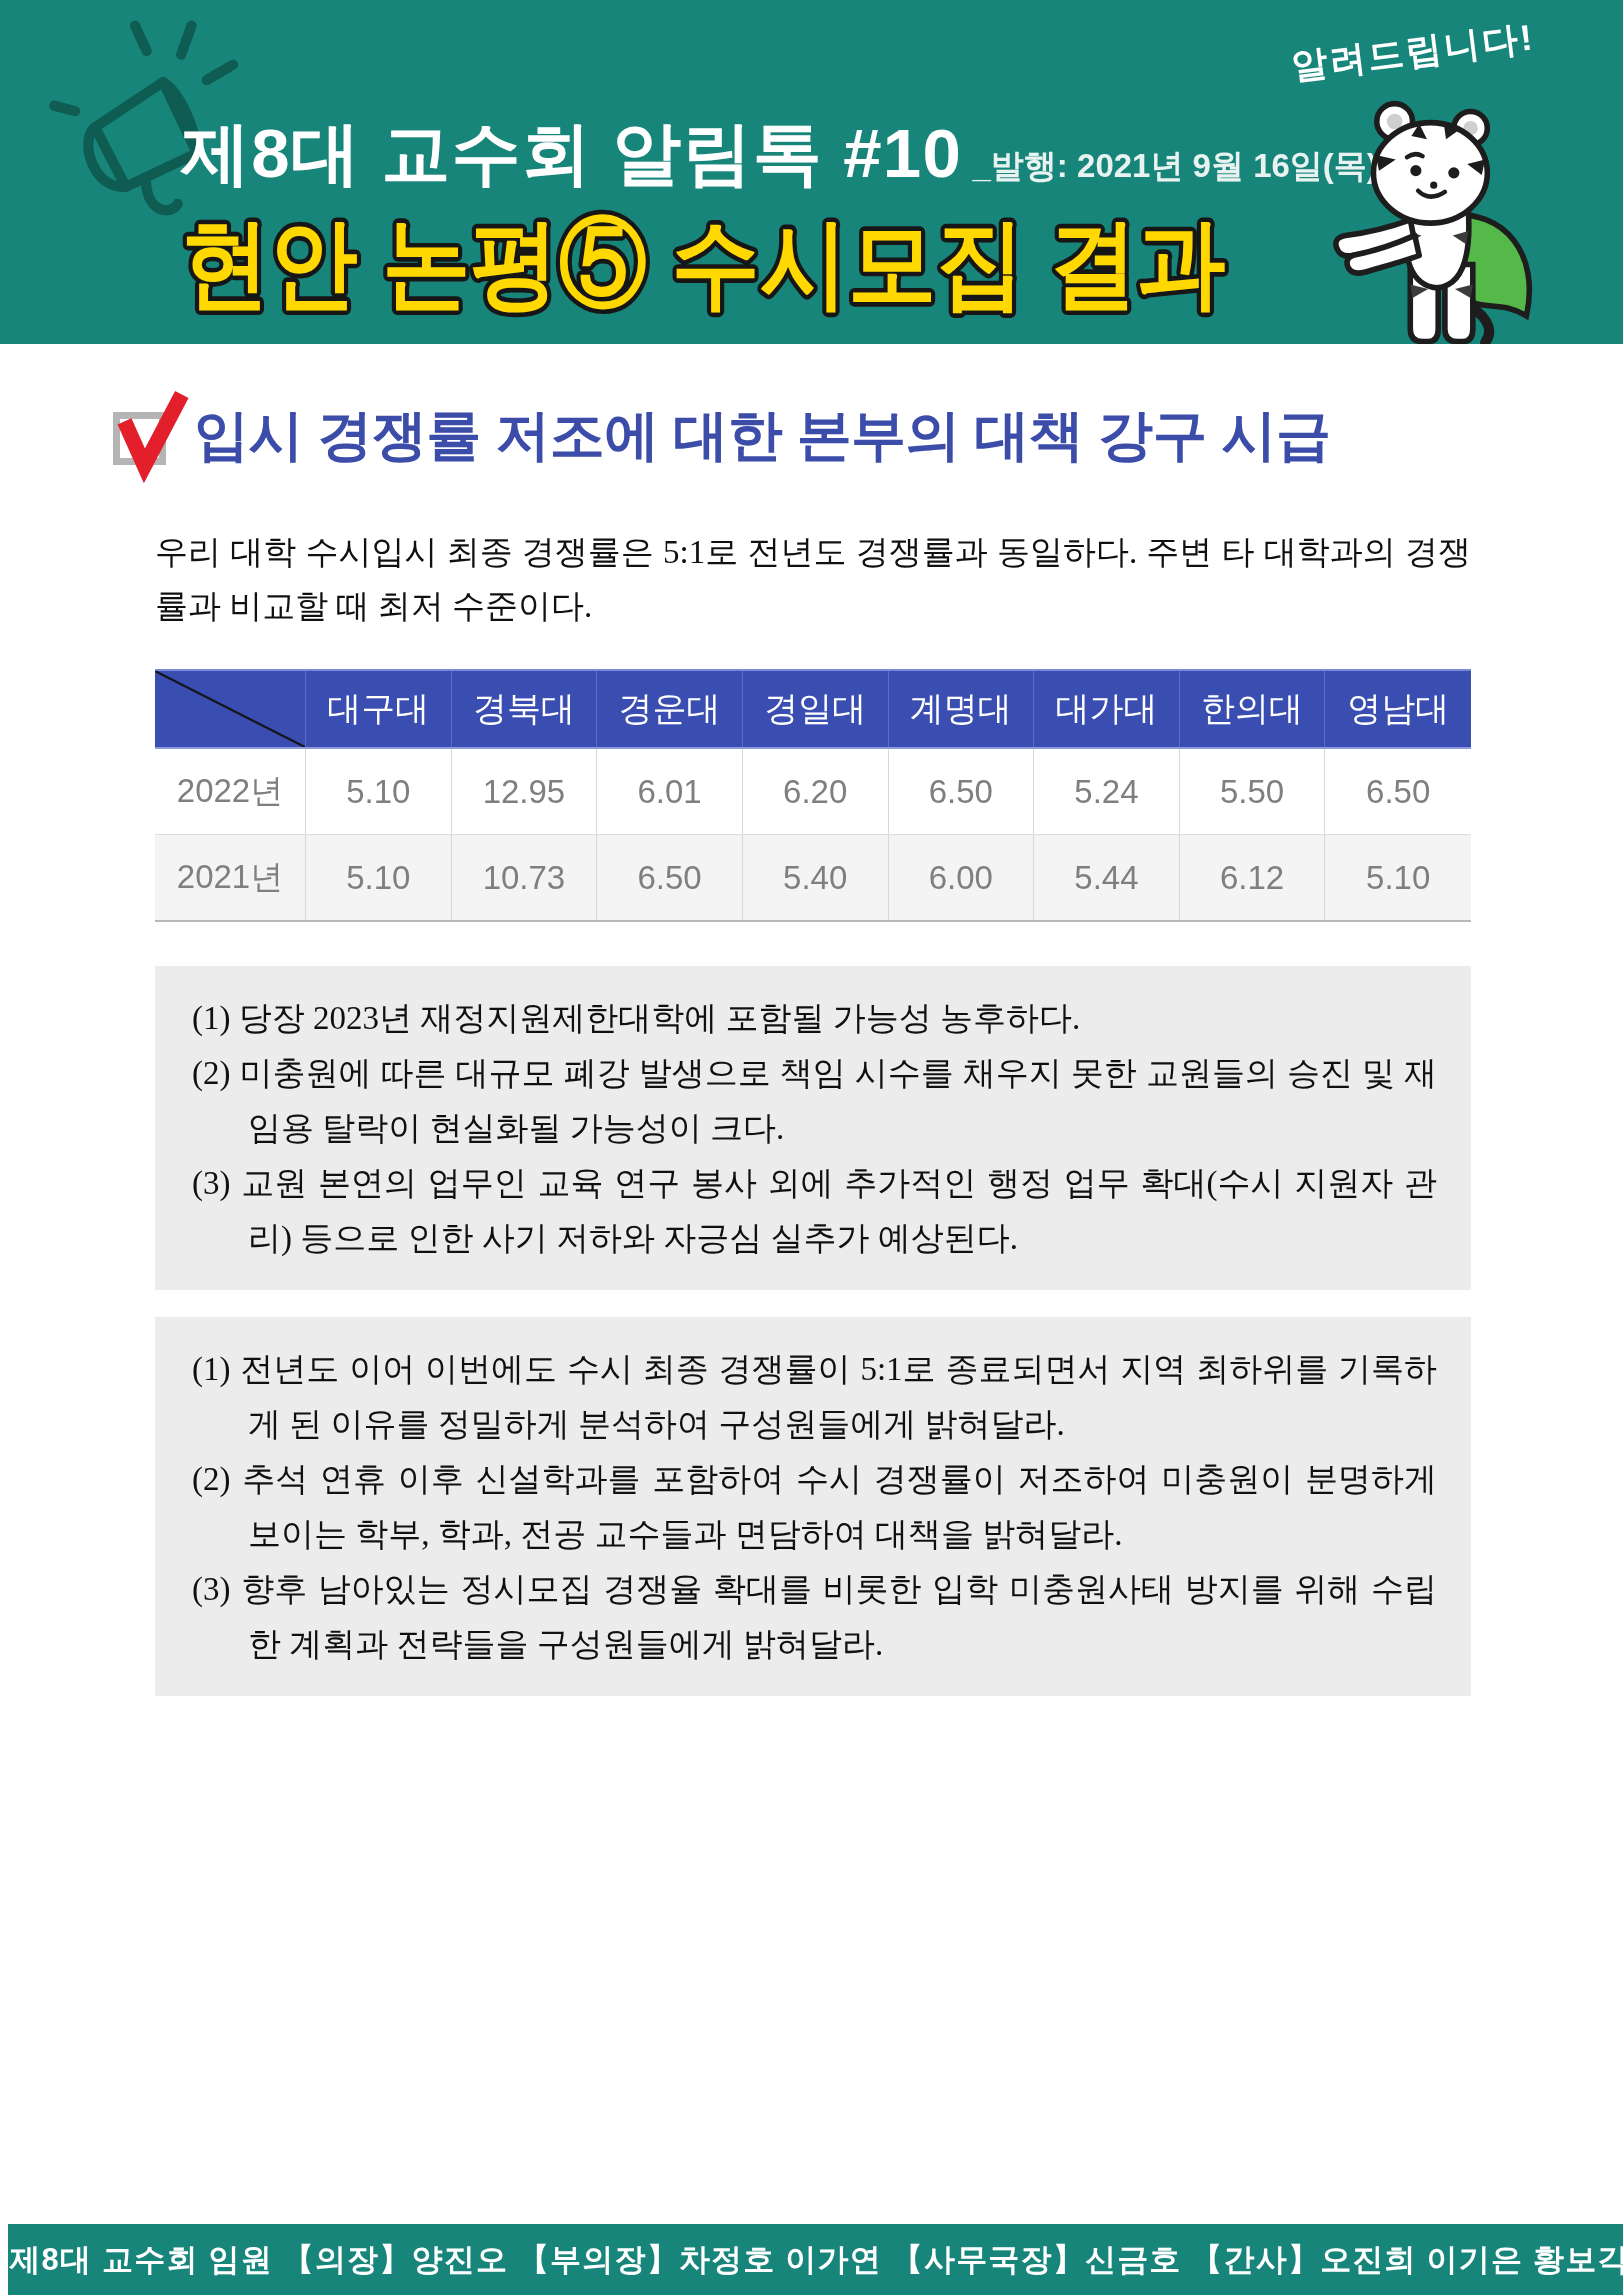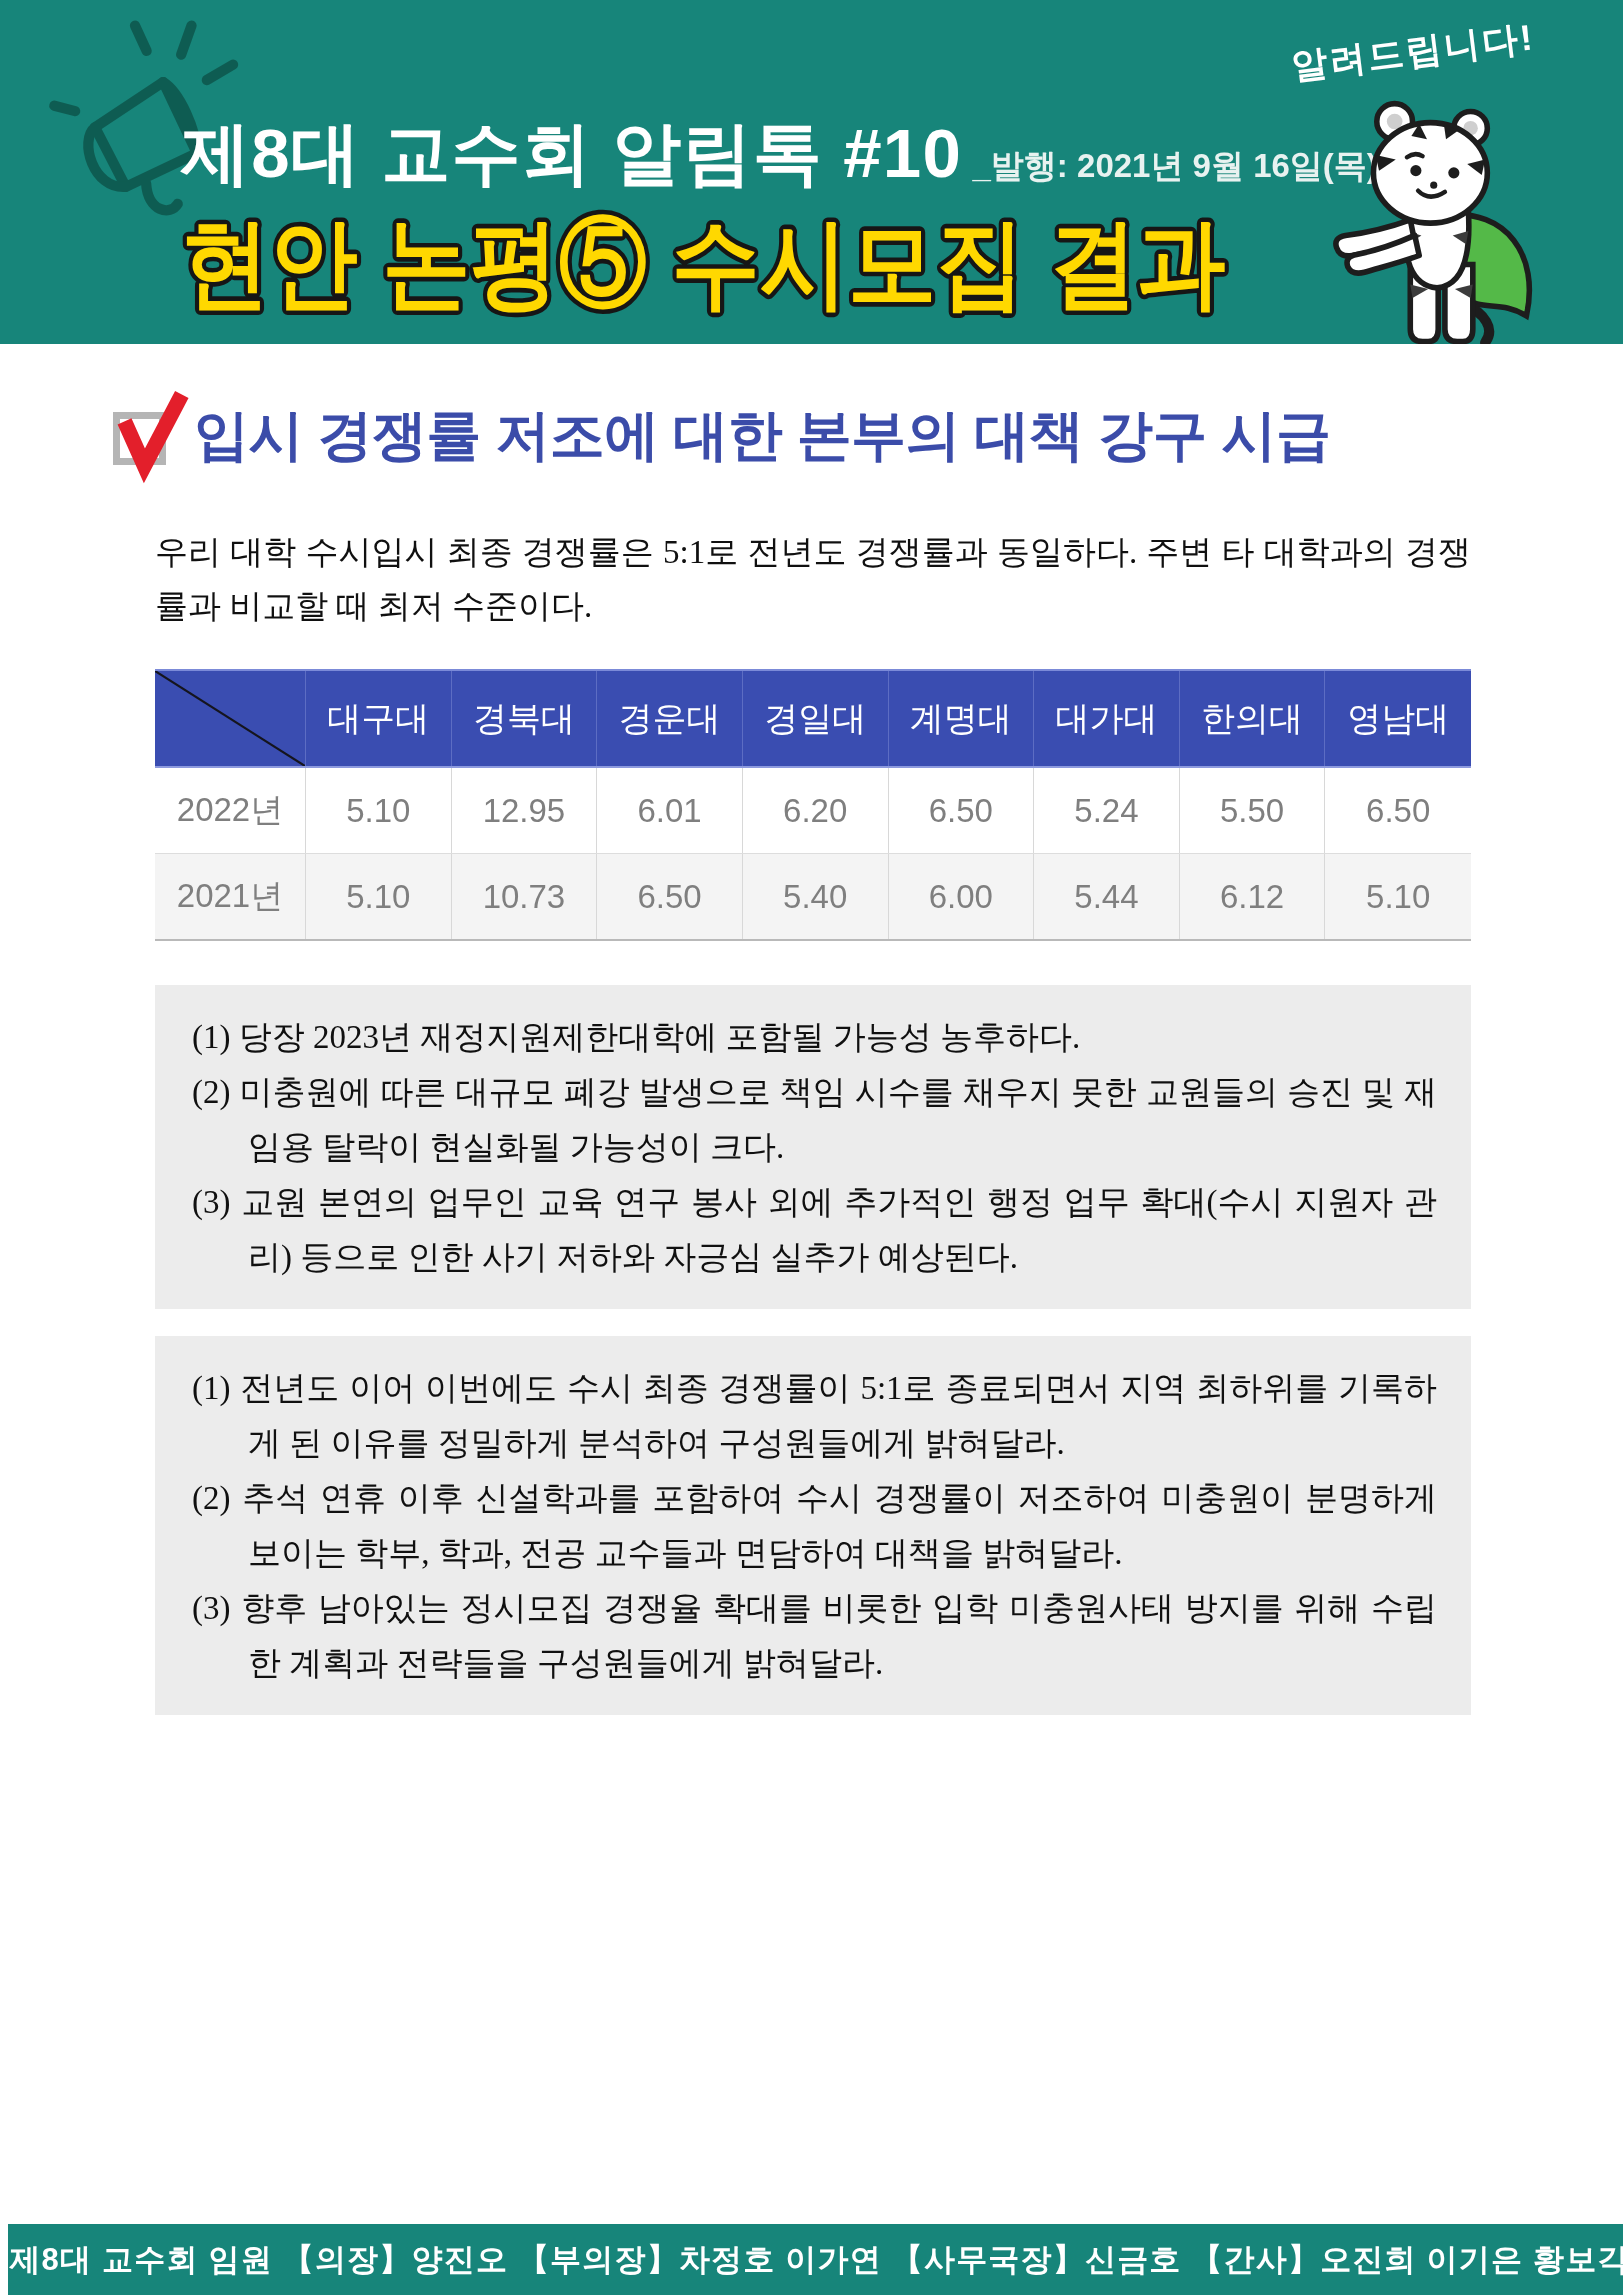--- a/index.html
+++ b/index.html
@@ -70,21 +70,21 @@
     border-bottom:2.3px solid #b9b9b9;
     font-family:"Liberation Sans", sans-serif;
   }
   .tbl-row{display:grid;grid-template-columns:151px repeat(8,1fr);}
   .tbl-head{
     background:var(--tableblue,#3a4db1);
     border-top:2.9px solid #7b8ad8;
     border-bottom:2.3px solid #8d9ade;
   }
   .tbl-head .cell{
-    height:95px;color:#ffffff;font-size:34px;
+    height:76px;color:#ffffff;font-size:34px;
     border-right:1.2px solid #5d6dc3;
   }
   .tbl-head .cell:last-child{border-right:none;}
   .cell{
     display:flex;align-items:center;justify-content:center;
   }
   .tbl-body .cell{
     height:85px;color:#7f7f7f;font-size:33px;
     border-right:1.2px solid #d8d8d8;
   }

